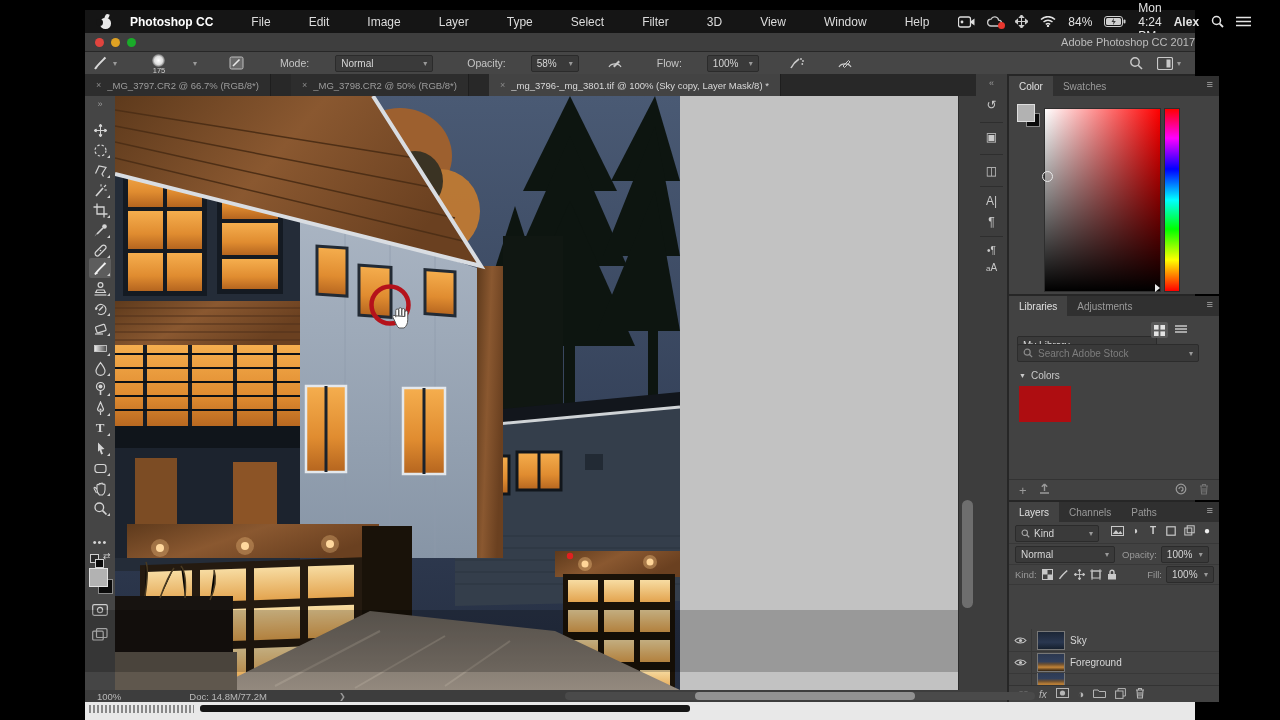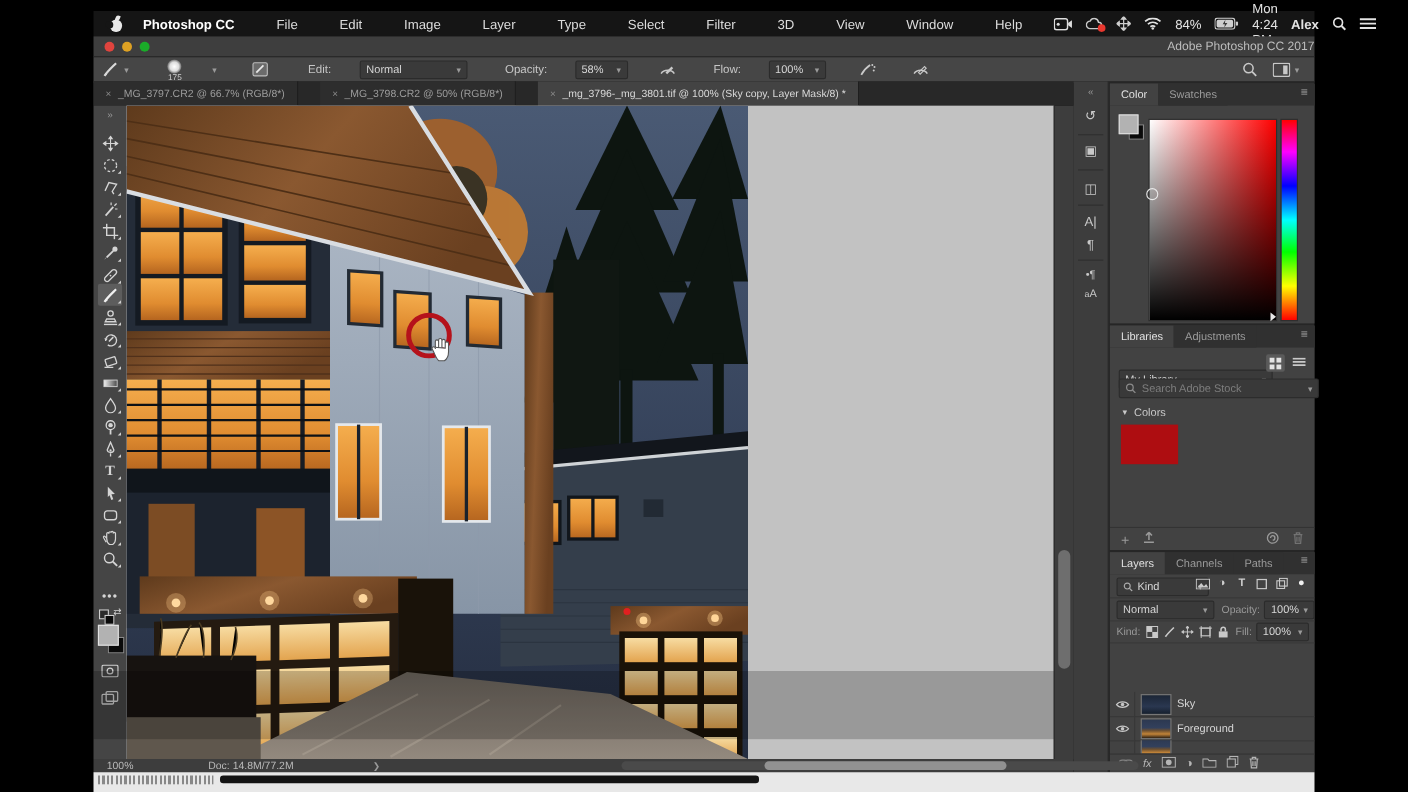--- a/index.html
+++ b/index.html
@@ -70,21 +70,21 @@
   #caption{position:absolute;left:4px;top:3px;width:105px;height:8px;opacity:.55;
      background:repeating-linear-gradient(90deg,#3a3a3a 0 2px,transparent 2px 4px);}
 
   
   #rightcol{left:976px;top:74px;width:219px;height:628px;background:#262626;}
   #dock{position:absolute;left:0;top:0;width:31px;height:628px;background:#3d3d3d;border-right:1px solid #262626;}
   #dock .dicon{position:absolute;left:0;width:31px;text-align:center;color:#c9c9c9;font-size:12px;}
   #dock .dsep{position:absolute;left:4px;width:23px;height:1px;background:#2e2e2e;}
   #dock .collapse{position:absolute;top:4px;left:0;width:31px;text-align:center;color:#9a9a9a;font-size:9px;}
 
-  .panel{position:absolute;left:33px;width:186px;background:#424242;}
+  .panel{position:absolute;left:33px;width:210px;background:#424242;}
   .phead{position:absolute;left:0;top:0;right:0;height:20px;background:#303030;display:flex;}
   .ptab{padding:0 10px;display:flex;align-items:center;font-size:10px;color:#9a9a9a;background:#303030;}
   .ptab.active{background:#424242;color:#e0e0e0;}
   .pmenu{margin-left:auto;color:#aaa;font-size:11px;padding:2px 6px 0 0;}
   .pcontent{position:absolute;left:0;top:20px;right:0;bottom:0;}
 
   
   #colorgrad{position:absolute;left:35px;top:12px;width:115px;height:182px;
     background:linear-gradient(to bottom,rgba(0,0,0,0) 0%,#000 100%),linear-gradient(to right,#fff 0%,#f00 100%);
     border:1px solid #2e2e2e;}
@@ -214,21 +214,21 @@
       <span class="num">175</span>
     </span>
     <span class="chev">▾</span>
     <span class="oicon" style="margin-left:12px">
         <svg width="15" height="14" viewBox="0 0 15 14">
           <rect x="1" y="1" width="13" height="12" rx="1.5" fill="#6b6b6b" stroke="#bdbdbd"></rect>
           <path d="M4 10 C6 8 8 6 10.5 3.5" stroke="#e8e8e8" stroke-width="1.6" fill="none"></path>
         </svg>
       </span>
 
-    <span class="lbl" style="margin-left:16px">Edit:</span>
+    <span class="lbl" style="margin-left:16px">Mode:</span>
     <span class="obox" style="margin-left:6px;width:86px;justify-content:space-between">
         <span>Normal</span>
         <span class="chev">▾</span>
       </span>
 
     <span class="lbl" style="margin-left:14px">Opacity:</span>
     <span class="obox" style="margin-left:5px;width:36px;justify-content:space-between">
         <span>58%</span>
         <span class="chev">▾</span>
       </span>

